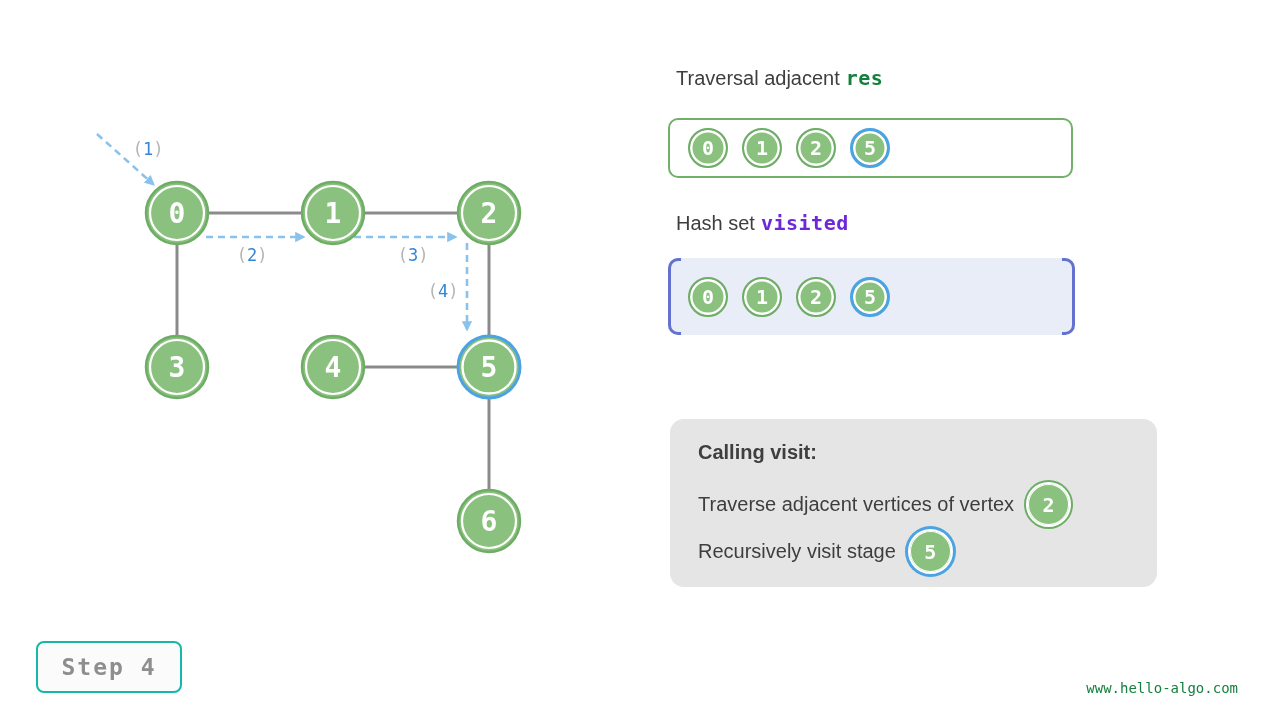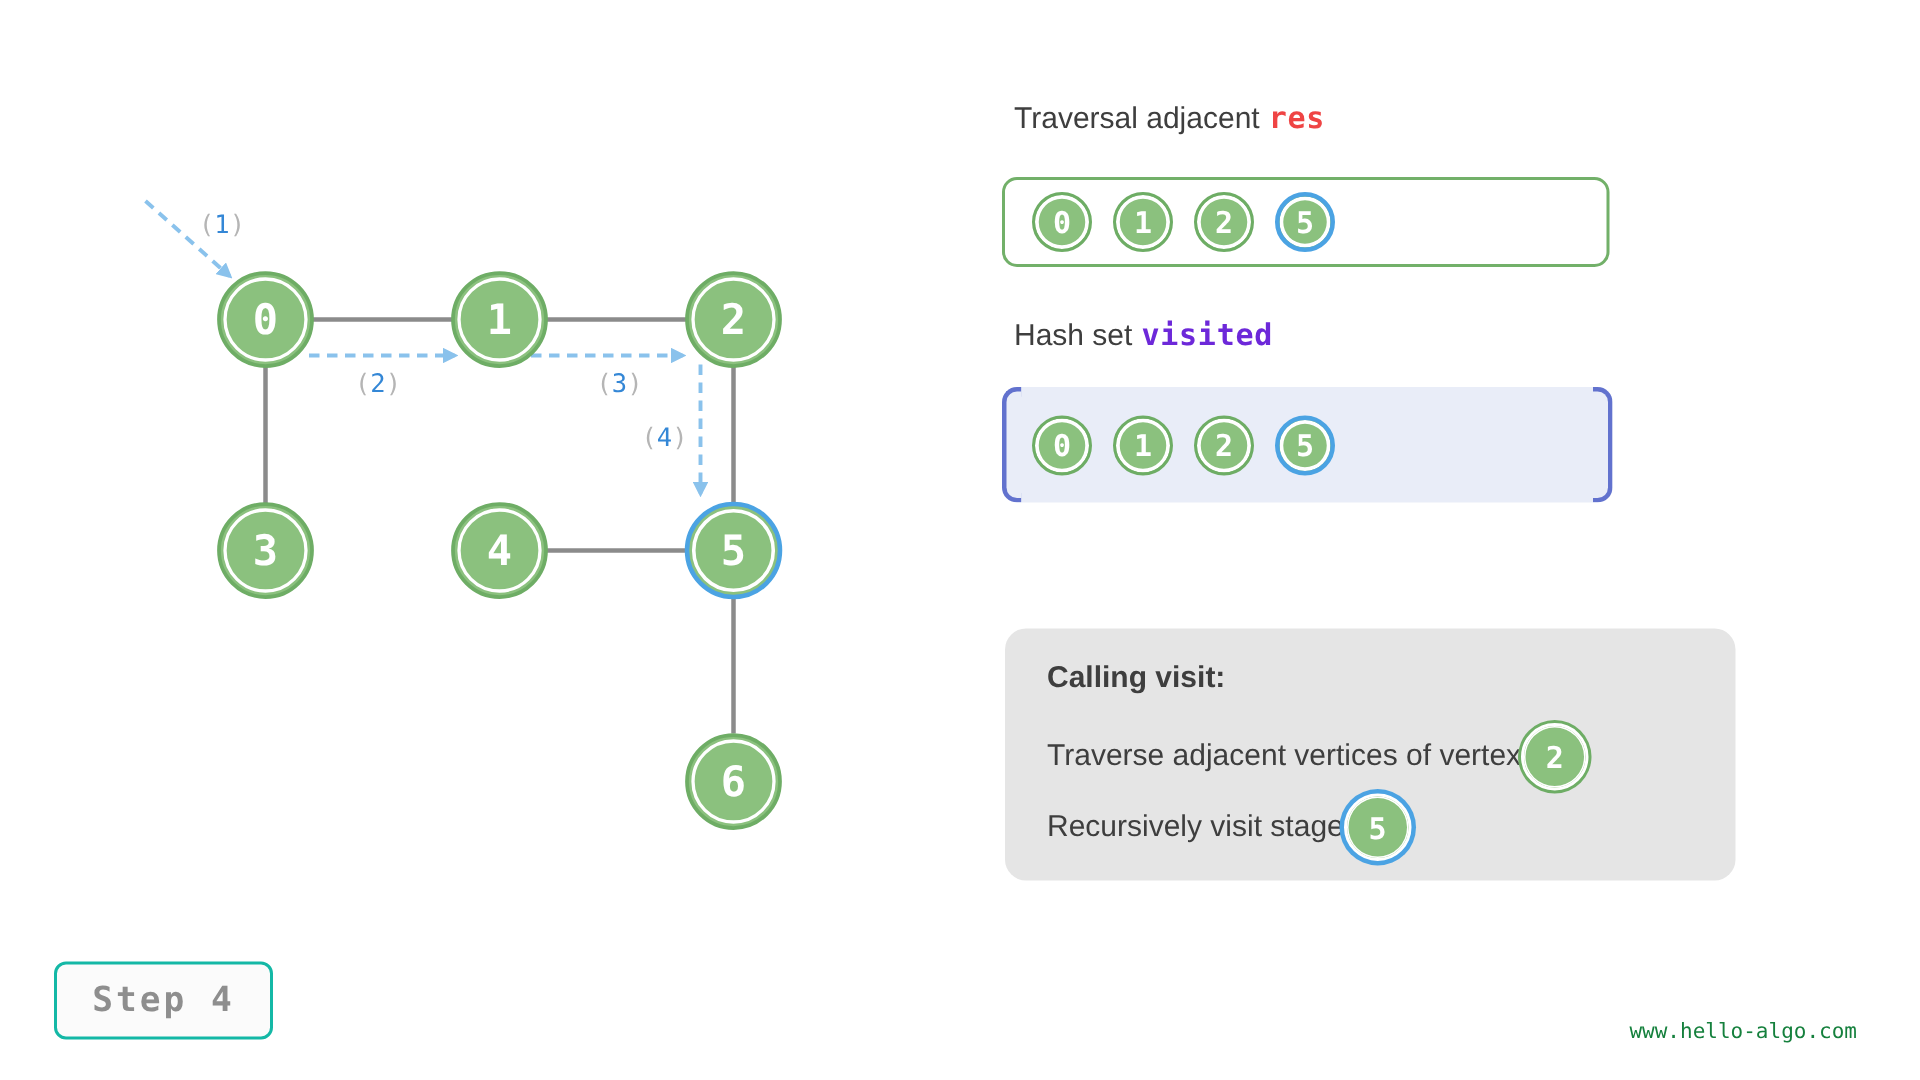--- a/index.html
+++ b/index.html
@@ -20,21 +20,21 @@
     font-size: 20px;
     color: #3e3e3e;
     white-space: nowrap;
   }
   .code {
     font-family: "DejaVu Sans Mono", monospace;
     font-weight: bold;
     margin-left: 6px;
     letter-spacing: 0.5px;
   }
-  .code.green { color: #ef4444; }
+  .code.green { color: #15803d; }
   .code.indigo { color: #6d28d9; }
 
   .res-box {
     position: absolute;
     left: 668px; top: 118px;
     width: 405px; height: 60px;
     border: 2px solid #72b069;
     border-radius: 10px;
     background: #ffffff;
     display: flex;
@@ -99,20 +99,21 @@
     color: #3e3e3e;
   }
   .calling-heading {
     font-size: 20px;
     font-weight: bold;
     margin-bottom: 18px;
   }
   .calling-row {
     display: flex;
     align-items: center;
+    gap: 12px;
     font-size: 20px;
     margin-bottom: 2px;
     white-space: nowrap;
   }
   .call-node {
     width: 45px; height: 45px;
     border-radius: 50%;
     background: #8bc17e;
     border: 2px solid #ffffff;
     box-shadow: 0 0 0 2px #6ead65, inset 0 0 0 1px #ffffff;

